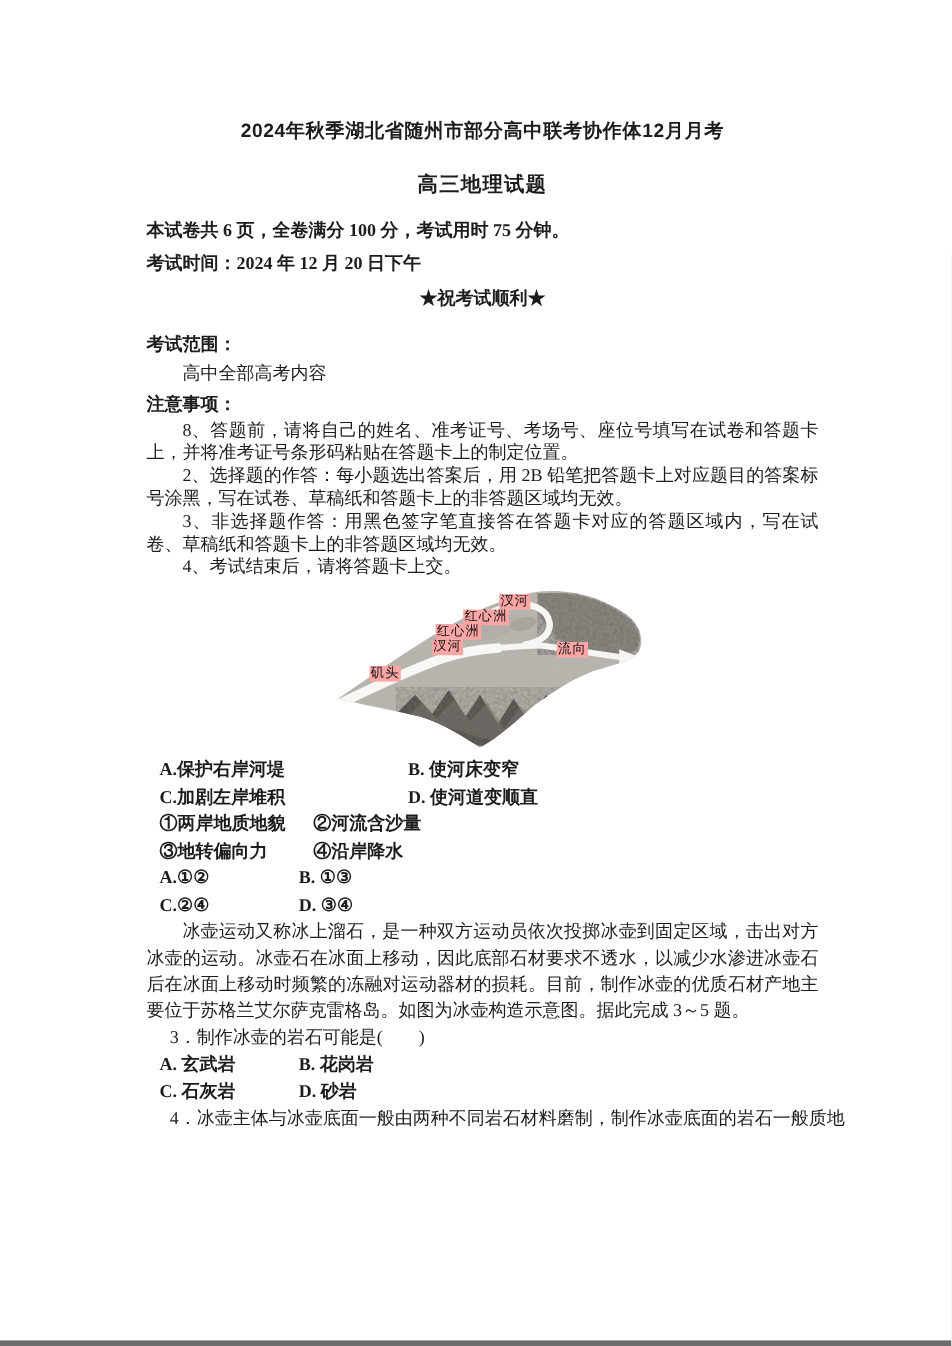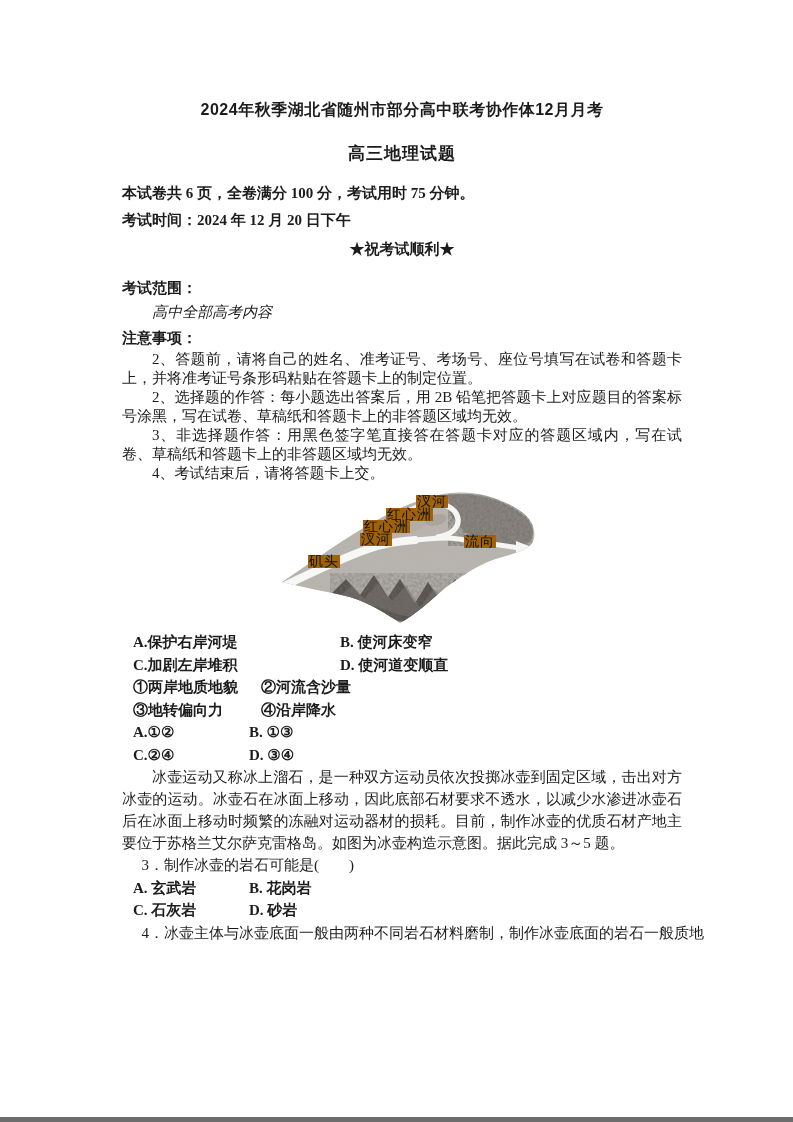--- a/index.html
+++ b/index.html
@@ -35,21 +35,21 @@
   }
   .blessing {
     font-weight:bold; text-align:center;
     line-height:27px; margin:2px 0 12px 0;
   }
   .block-heading {
     font-family:"Liberation Sans","DejaVu Sans",sans-serif;
     font-weight:bold; font-size:15px;
     line-height:25px; margin:0;
   }
-  .scope-content { line-height:25px; margin:0; text-indent:2em;font-style:italic; }
+  .scope-content { line-height:25px; margin:0; text-indent:2em; }
   .note-item { line-height:19px; margin:0; text-indent:2em; text-align:justify; }
   .section-heading {
     font-family:"Liberation Sans","DejaVu Sans",sans-serif;
     font-weight:bold; font-size:15px;
     line-height:24px; margin:1px 0 0 0; text-indent:1.4em;
   }
   .passage { line-height:22px; margin:0; text-indent:2em; text-align:justify; }
   .q-stem { line-height:22.5px; margin:0; text-indent:1.3em; }
   .opt-row { line-height:22.5px; margin:0; padding-left:11px; display:flex;font-weight:bold; }
   .opt-left-wide  { display:inline-block; width:207px; }
@@ -62,22 +62,22 @@
     position:relative;
     width:560px; height:142px;
     margin:2px 0 4px 0;
   }
   .figure-canvas {
     position:absolute; left:158px; top:0;
     width:270px; height:142px;
   }
   .fig-label {
     position:absolute;
-    font-size:14px; line-height:13px;
-    background:#a16207; color:#111;
+    font-size:11px; line-height:13px;
+    background:#fca5a5; color:#111;
     padding:0 1px; white-space:nowrap;
     letter-spacing:1px;
   }
   .bottom-bar {
     position:absolute; left:0; bottom:0;
     width:793px; height:5px;
     background:#6d6d6d;
   }
 </style>
 </head>
@@ -89,21 +89,21 @@
     <h1 class="title">2024年秋季湖北省随州市部分高中联考协作体12月月考</h1>
     <h2 class="subtitle">高三地理试题</h2>
     <p class="info-line">本试卷共 6 页，全卷满分 100 分，考试用时 75 分钟。</p>
     <p class="info-line">考试时间：2024 年 12 月 20 日下午</p>
     <p class="blessing">★祝考试顺利★</p>
 
     <p class="block-heading">考试范围：</p>
     <p class="scope-content">高中全部高考内容</p>
 
     <p class="block-heading">注意事项：</p>
-    <p class="note-item">2、答题前，请将自己的姓名、准考证号、考场号、座位号填写在试卷和答题卡上，并将准考证号条形码粘贴在答题卡上的制定位置。</p>
+    <p class="note-item">8、答题前，请将自己的姓名、准考证号、考场号、座位号填写在试卷和答题卡上，并将准考证号条形码粘贴在答题卡上的制定位置。</p>
     <p class="note-item">2、选择题的作答：每小题选出答案后，用 2B 铅笔把答题卡上对应题目的答案标号涂黑，写在试卷、草稿纸和答题卡上的非答题区域均无效。</p>
     <p class="note-item">3、非选择题作答：用黑色签字笔直接答在答题卡对应的答题区域内，写在试卷、草稿纸和答题卡上的非答题区域均无效。</p>
     <p class="note-item">4、考试结束后，请将答题卡上交。</p>
 
 
 
     <div class="figure-wrap">
       <div class="figure-canvas">
         <svg width="270" height="142" viewBox="0 0 270 142">
           <defs>

